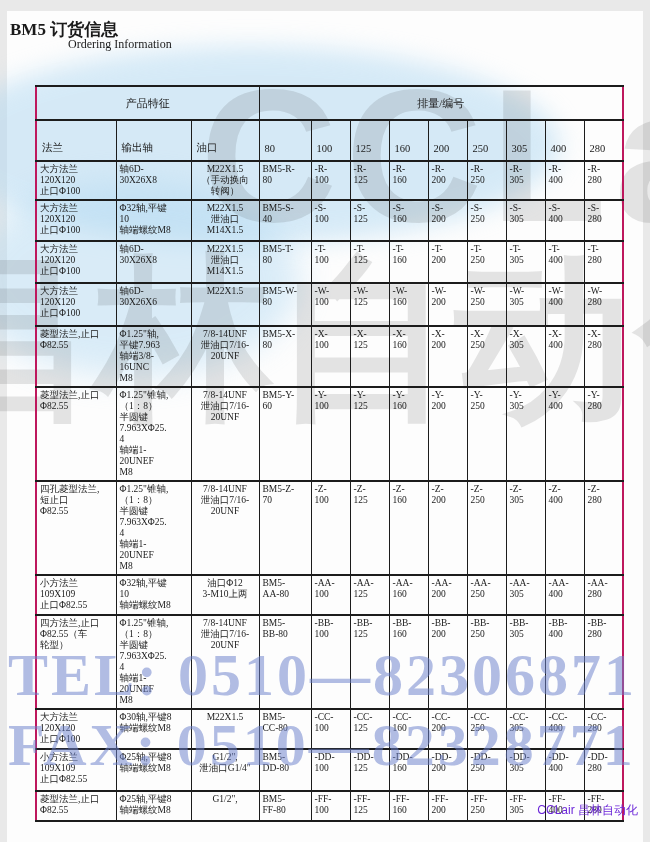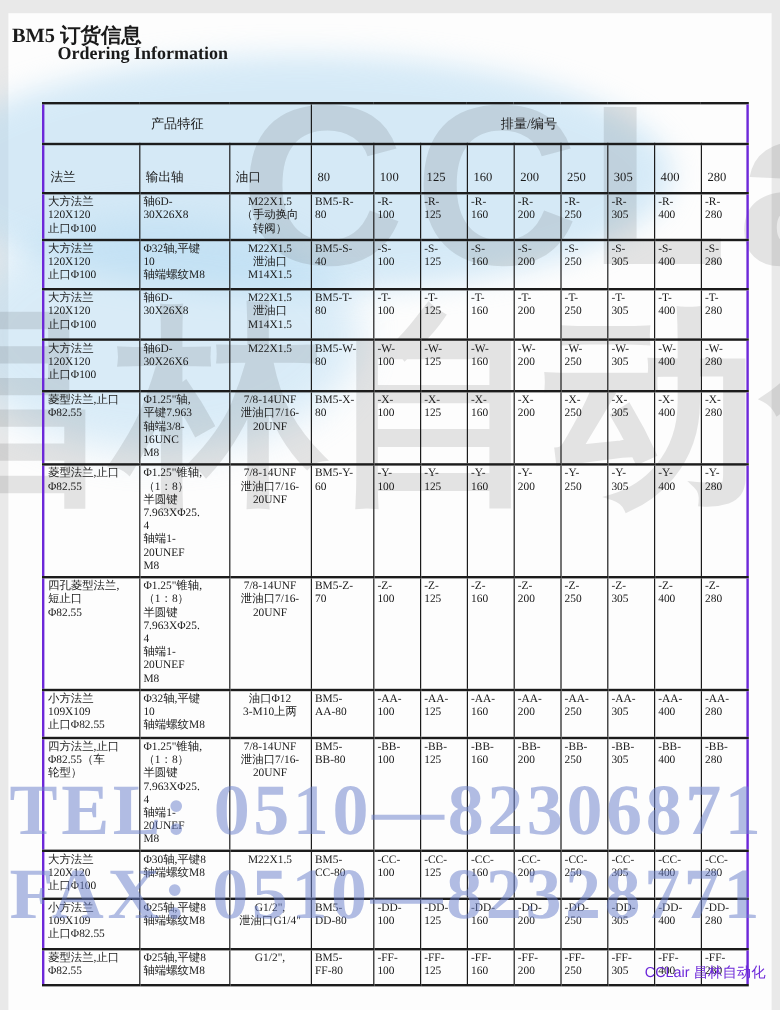--- a/index.html
+++ b/index.html
@@ -14,26 +14,26 @@
   .wm-gray{position:absolute;z-index:1;font-weight:bold;font-family:"Liberation Sans",sans-serif;
            color:rgba(45,45,45,.12);white-space:nowrap;line-height:1;}
   #wm-en{left:200px;top:60px;font-size:190px;letter-spacing:8px;}
   #wm-cn{left:-85px;top:250px;font-size:178px;letter-spacing:2px;}
   
   .wm-blue{position:absolute;z-index:5;font-family:"Liberation Serif",serif;font-weight:bold;
            color:rgba(108,128,203,.52);white-space:nowrap;letter-spacing:3px;font-size:60px;line-height:1;}
   #wm-tel{left:8px;top:645px;}
   #wm-fax{left:8px;top:715px;}
   .title{position:absolute;left:10px;top:18px;font-size:17px;font-weight:bold;z-index:2;}
-  .subtitle{position:absolute;left:48px;top:37px;font-size:15px;font-weight:bold;z-index:2;}
+  .subtitle{position:absolute;left:68px;top:37px;font-size:12px;font-weight:normal;z-index:2;}
   table#ordering{position:absolute;left:35px;top:85px;width:587px;z-index:2;
                  border-collapse:collapse;table-layout:fixed;}
   #ordering th,#ordering td{border:1px solid #1c1c1c;border-top-width:2px;border-bottom-width:2px;
                  background:transparent;}
-  #ordering{border:2px solid #6d28d9;}
+  #ordering{border:2px solid #be185d;}
   #ordering td{padding:2px 3px;vertical-align:top;font-size:9.5px;line-height:11px;
                white-space:pre-line;word-wrap:break-word;}
   .gh{height:30px;text-align:center;font-size:11px;font-weight:normal;vertical-align:middle;}
   .ch{height:22px;text-align:left;padding:16px 2px 1px 5px;font-size:10.5px;font-weight:normal;
       vertical-align:middle;white-space:pre-line;}
   .c-port{text-align:center;}
   .c-model,.c-code{font-size:10px;line-height:12px;padding-left:5px;}
   .brand{position:absolute;right:12px;top:802px;font-family:"Liberation Sans",sans-serif;
          font-size:12px;color:#6d28d9;z-index:2;}
 </style>

